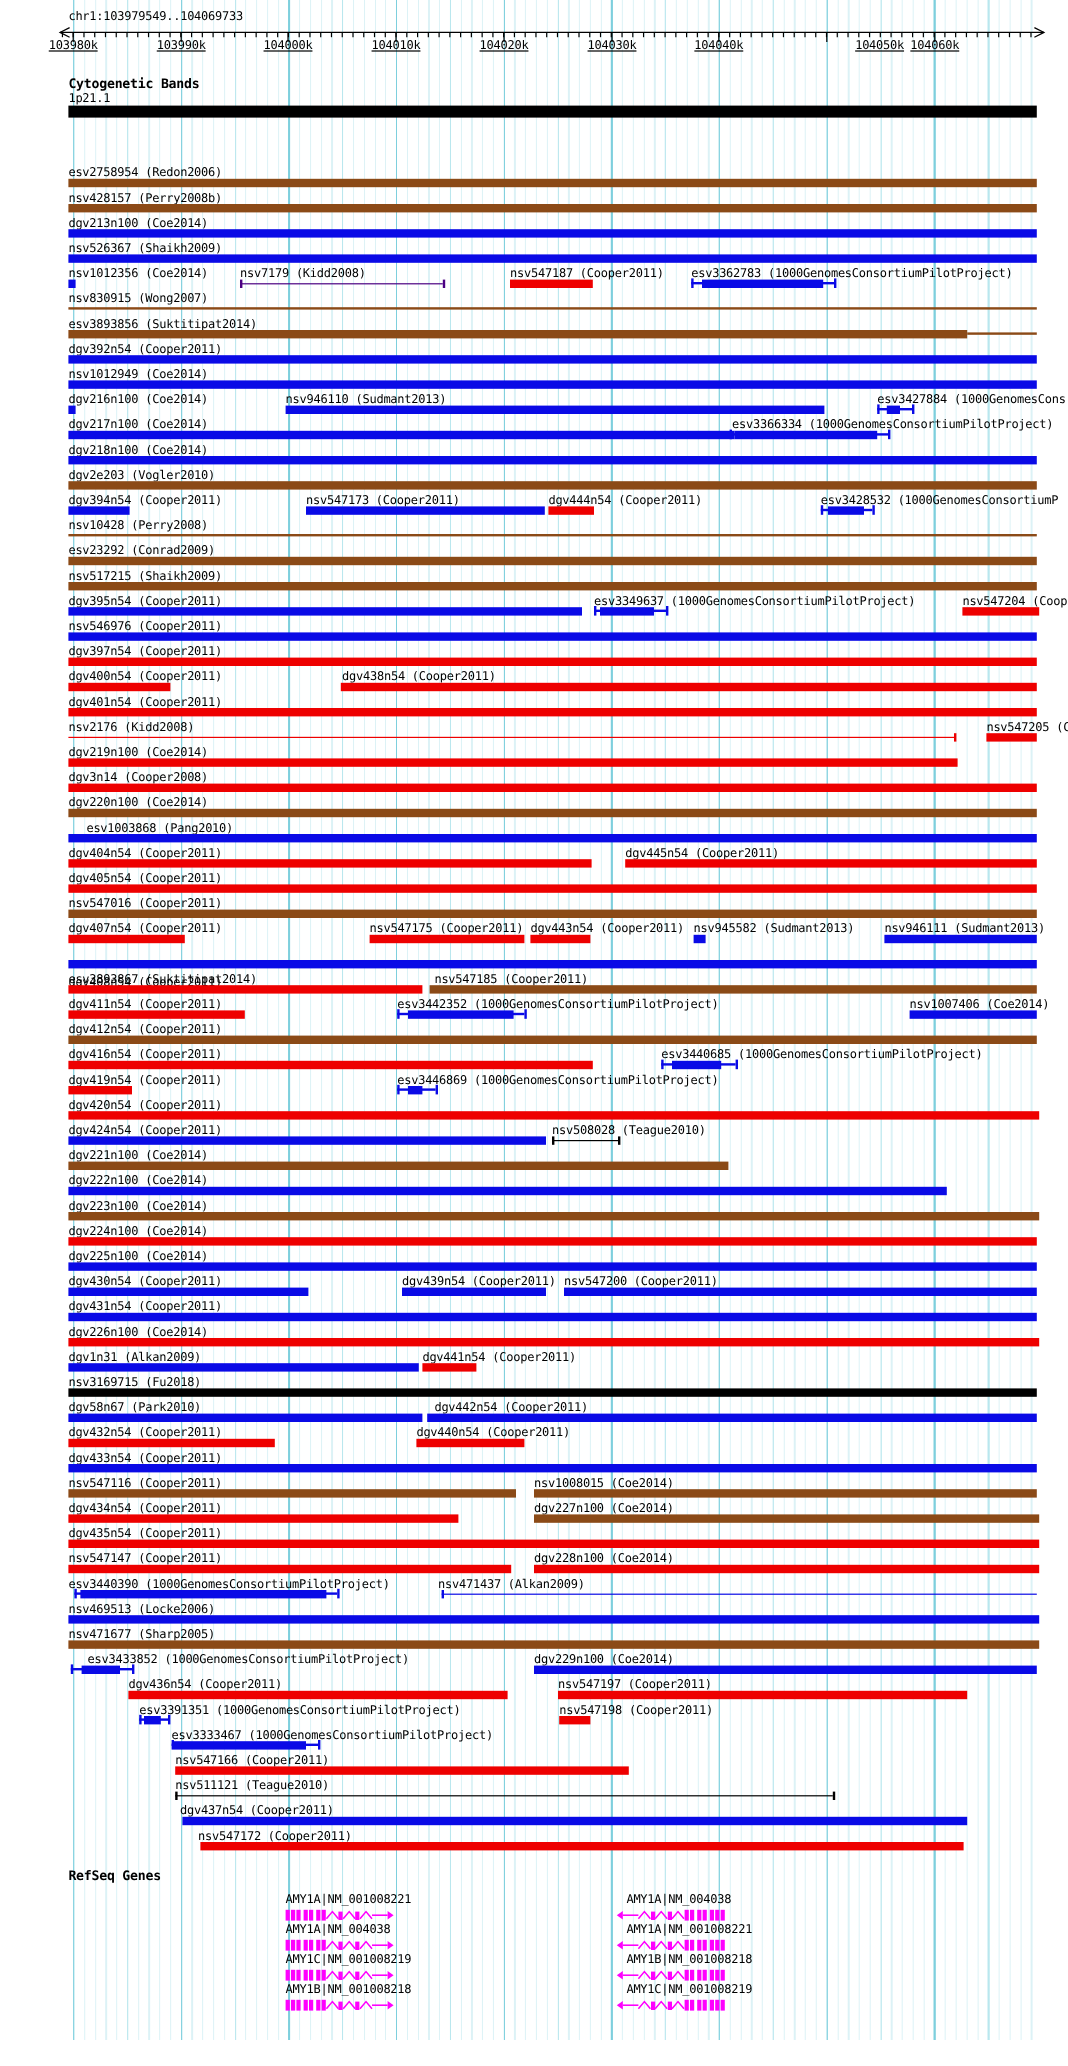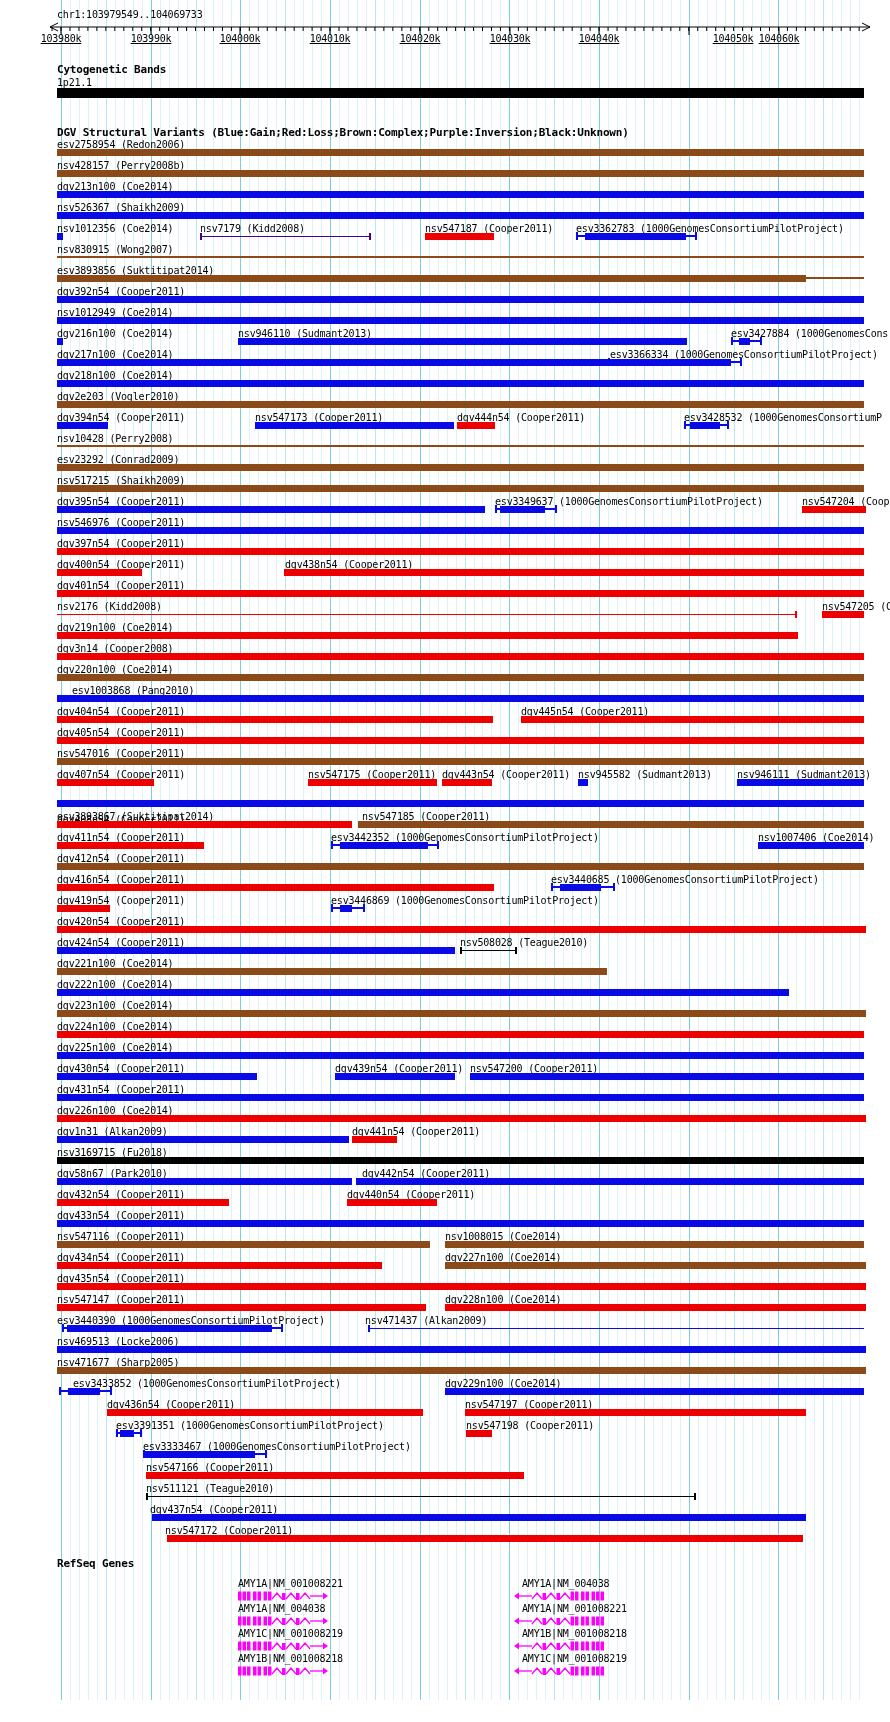--- a/index.html
+++ b/index.html
@@ -141,21 +141,20 @@
       <div class="ticklabel" style="left: 510px; top: 33px;">104030k</div>
       <div class="ticklabel" style="left: 599px; top: 33px;">104040k</div>
       <div class="ticklabel" style="left: 689px; top: 33px; margin-left: 44px;">104050k</div>
       <div class="ticklabel" style="left: 779px; top: 33px;">104060k</div>
     </div>
 
   <div class="hdr" style="left:57px;top:64px;">Cytogenetic Bands</div>
   <div class="lbl" style="left:57px;top:77px;">1p21.1</div>
   <div class="bar" style="left:57px;top:88px;width:807px;height:10px;background:#000;"></div>
 
-  <div class="hdr" style="left:57px;top:127px;">DGV Structural Variants (Blue:Gain;Red:Loss;Brown:Complex;Purple:Inversion;Black:Unknown)</div>
   <div id="dgv-rows">
       <div class="lbl" style="left: 57px; top: 139px;">esv2758954 (Redon2006)</div>
       <div class="bar" style="left: 57px; width: 807px; top: 149px; background: rgb(139, 74, 23);"></div>
       <div class="lbl" style="left: 57px; top: 160px;">nsv428157 (Perry2008b)</div>
       <div class="bar" style="left: 57px; width: 807px; top: 170px; background: rgb(139, 74, 23);"></div>
       <div class="lbl" style="left: 57px; top: 181px;">dgv213n100 (Coe2014)</div>
       <div class="bar" style="left: 57px; width: 807px; top: 191px; background: rgb(10, 10, 230);"></div>
       <div class="lbl" style="left: 57px; top: 202px;">nsv526367 (Shaikh2009)</div>
       <div class="bar" style="left: 57px; width: 807px; top: 212px; background: rgb(10, 10, 230);"></div>
       <div class="lbl" style="left: 57px; top: 223px;">nsv1012356 (Coe2014)</div>

